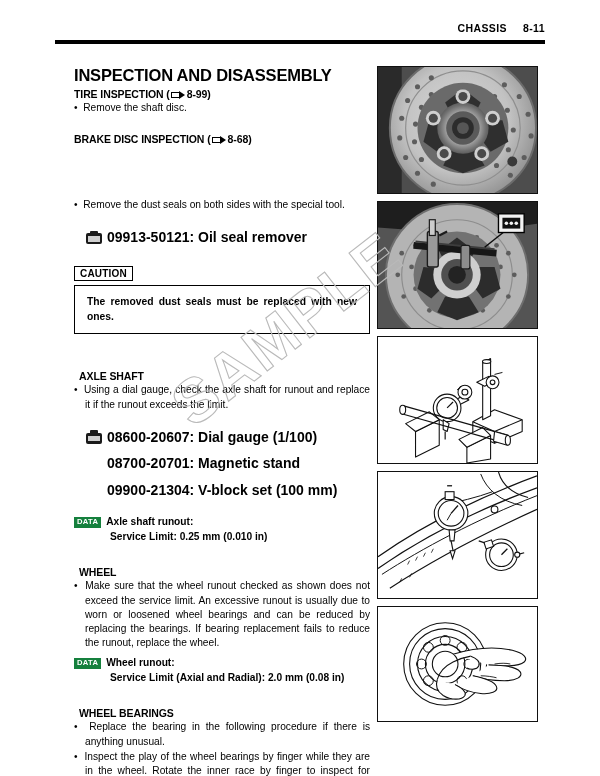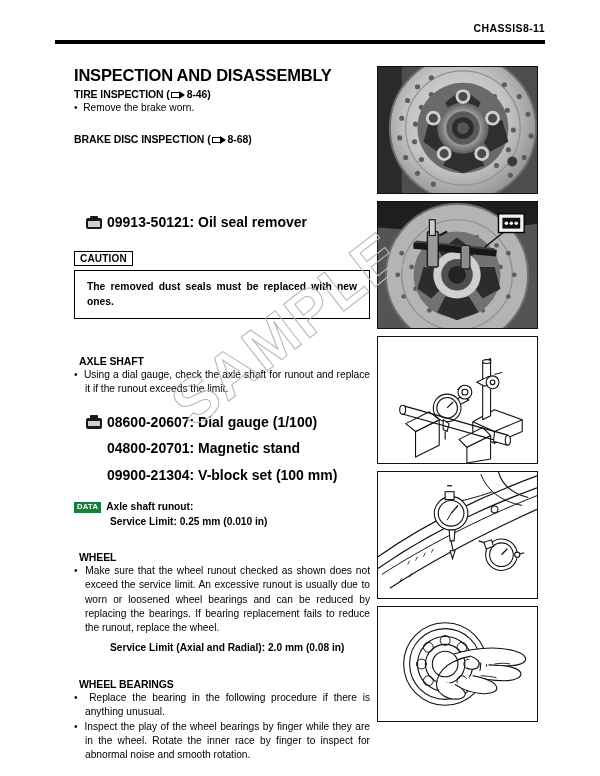--- a/index.html
+++ b/index.html
@@ -5,21 +5,21 @@
   html,body{margin:0;padding:0;background:#fff;}
   body{width:600px;height:776px;position:relative;overflow:hidden;
        font-family:"Liberation Sans",sans-serif;color:#000;}
 
   .page{position:absolute;inset:0;}
 
   
   .header{position:absolute;left:55px;top:22px;width:490px;height:24px;}
   .header-text{position:absolute;right:0;top:0;font-size:10.5px;font-weight:bold;
       letter-spacing:.4px;}
-  .header-text .sec{margin-right:0;}
+  .header-text .sec{margin-right:16px;}
   .header-rule{position:absolute;left:0;top:18px;width:490px;height:4px;background:#000;}
 
   
   .col-text{position:absolute;left:74px;top:66px;width:296px;}
   .col-figs{position:absolute;left:377px;top:66px;width:161px;}
 
   h1.title{font-size:16.5px;font-weight:bold;margin:0 0 3px 0;letter-spacing:-.2px;}
   h2.sub{font-size:10.5px;font-weight:bold;margin:0;letter-spacing:-.1px;}
   h3.sec{font-size:10.5px;font-weight:bold;margin:0 0 1px 5px;letter-spacing:-.1px;}
 
@@ -92,33 +92,34 @@
       <span class="sec">CHASSIS</span><span>8-11</span>
     </div>
     <div class="header-rule"></div>
   </div>
 
   <div class="col-text">
 
     <h1 class="title">INSPECTION AND DISASSEMBLY</h1>
 
     <h2 class="sub">
-      <span>TIRE INSPECTION (</span><span class="reficon"><i></i><b></b></span><span>8-46</span><span>)</span>
+      <span>TIRE INSPECTION (</span><span class="reficon"><i></i><b></b></span><span>8-99</span><span>)</span>
     </h2>
-    <p class="bullet">Remove the brake worn.</p>
+    <p class="bullet">Remove the shaft disc.</p>
 
     <div class="sp18"></div>
 
     <h2 class="sub">
       <span>BRAKE DISC INSPECTION (</span><span class="reficon"><i></i><b></b></span><span>8-68</span><span>)</span>
     </h2>
 
     <div class="sp26"></div>
     <div class="sp26"></div>
 
+    <p class="bullet">Remove the dust seals on both sides with the special tool.</p>
 
     <div class="sp6"></div>
 
     <p class="toolline">
       <span class="toolicon"></span><span>09913-50121: Oil seal remover</span>
     </p>
 
     <div class="sp6"></div>
 
     <div>
@@ -132,37 +133,40 @@
     <div class="sp10"></div>
 
     <h3 class="sec">AXLE SHAFT</h3>
     <p class="bullet">Using a dial gauge, check the axle shaft for runout and replace it if the runout exceeds the limit.</p>
 
     <div class="sp6"></div>
 
     <p class="toolline">
       <span class="toolicon"></span><span>08600-20607: Dial gauge (1/100)</span>
     </p>
-    <p class="toolline ind">04800-20701: Magnetic stand</p>
+    <p class="toolline ind">08700-20701: Magnetic stand</p>
     <p class="toolline ind">09900-21304: V-block set (100 mm)</p>
 
     <div class="sp6"></div>
 
     <p class="dataline">
       <span class="databadge">DATA</span><span>Axle shaft runout:</span>
     </p>
     <p class="dataline ind">Service Limit: 0.25 mm (0.010 in)</p>
 
     <div class="sp22"></div>
 
     <h3 class="sec">WHEEL</h3>
     <p class="bullet">Make sure that the wheel runout checked as shown does not exceed the service limit. An excessive runout is usually due to worn or loosened wheel bearings and can be reduced by replacing the bearings. If bearing replacement fails to reduce the runout, replace the wheel.</p>
 
     <div class="sp6"></div>
 
+    <p class="dataline">
+      <span class="databadge">DATA</span><span>Wheel runout:</span>
+    </p>
     <p class="dataline ind">Service Limit (Axial and Radial): 2.0 mm (0.08 in)</p>
 
     <div class="sp22"></div>
 
     <h3 class="sec">WHEEL BEARINGS</h3>
     <p class="bullet">Replace the bearing in the following procedure if there is anything unusual.</p>
     <p class="bullet">Inspect the play of the wheel bearings by finger while they are in the wheel. Rotate the inner race by finger to inspect for abnormal noise and smooth rotation.</p>
   </div>
 
   <div class="col-figs">

